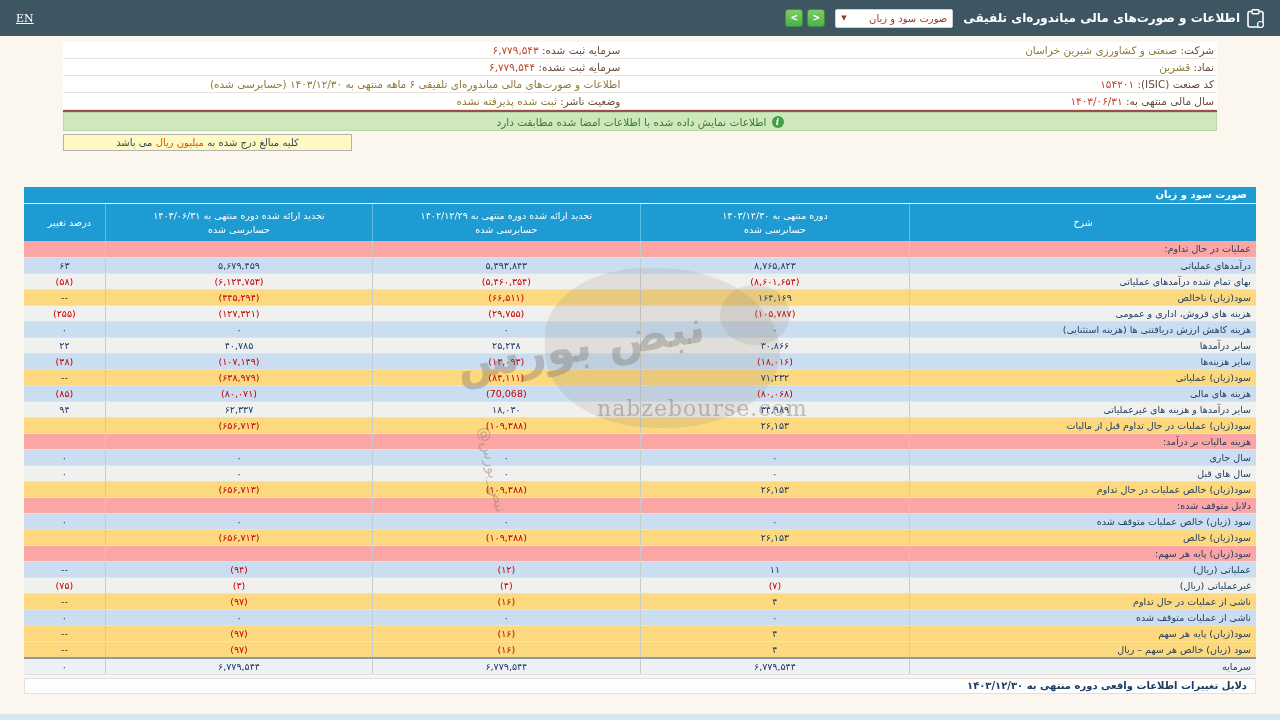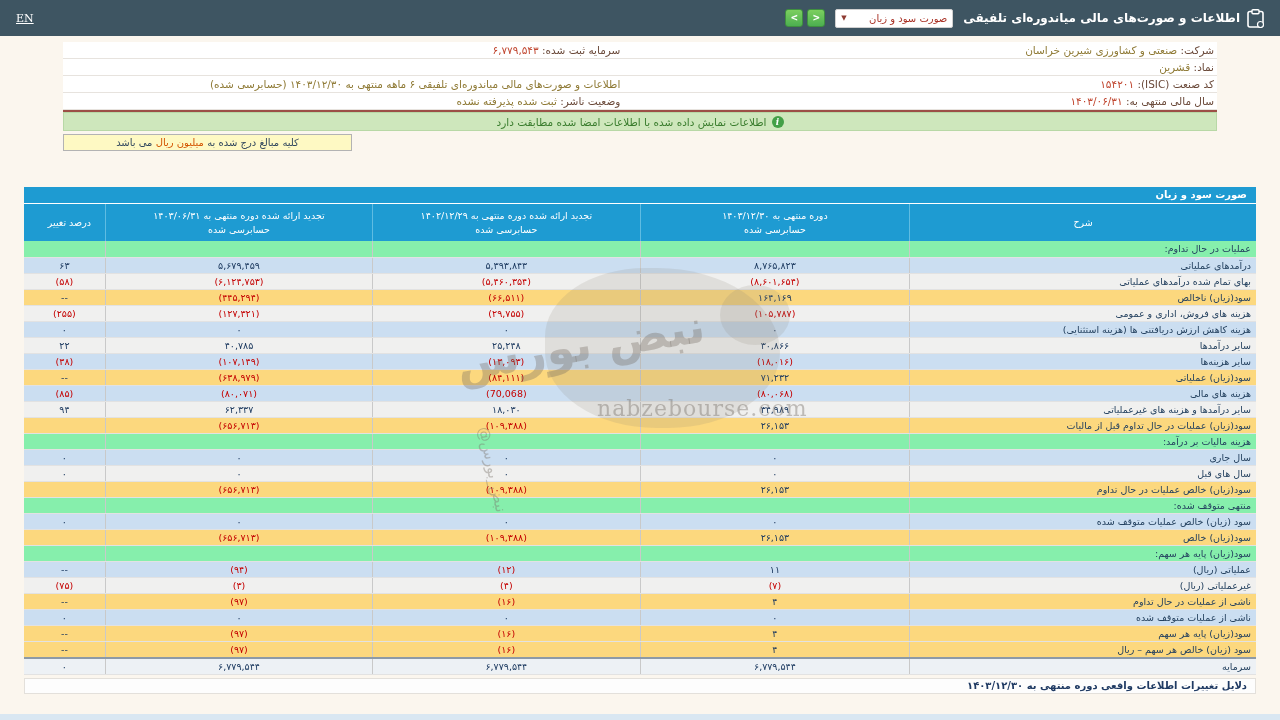--- a/index.html
+++ b/index.html
@@ -79,21 +79,21 @@
     border-left:1px solid #c9c9c9; border-bottom:1px solid #e2e2e2;
     text-align:center; overflow:hidden; white-space:nowrap;
   }
   .ptable tbody td:last-child { border-left:none; }
   .ptable tbody td.lbl { text-align:right; color:#24415f; }
   .ptable tbody td.num { direction:ltr; color:#1d3a60; }
   .ptable tbody td.neg { color:#c40000; }
   .r-blue   { background:#cbdef1; }
   .r-white  { background:#f0f0ef; }
   .r-yellow { background:#fcd87e; }
-  .r-section{ background:#86efac; }
+  .r-section{ background:#fca5a5; }
   .r-section td.lbl { color:#fff; }
   .r-capital{ background:#edf1f5; }
   .r-capital td { border-top:2px solid #8d9aa6; }
   
   .footerbar {
     width:1232px; margin:3px auto 0; background:#fdfdfd; border:1px solid #e3e0db;
     font-size:10px; font-weight:bold; color:#1f3a63; text-align:right;
     padding:1px 8px 2px; height:16px; white-space:nowrap;
   }
   .bottomsliver { position:absolute; left:0; bottom:0; width:100%; height:6px; background:#d9e7f2; }
@@ -124,20 +124,21 @@
   <span class="en-link">EN</span>
 </div>
 
 <div class="info" id="info-panel">
     <div class="info-row">
       <div class="info-cell-right"><span class="ilabel">شرکت: </span><span class="ival-text">صنعتی و کشاورزی شیرین خراسان</span></div>
       <div class="info-cell-left"><span class="ilabel">سرمایه ثبت شده: </span><span class="ival-num">۶,۷۷۹,۵۴۳</span></div>
     </div>
     <div class="info-row">
       <div class="info-cell-right"><span class="ilabel">نماد: </span><span class="ival-text">قشرین</span></div>
+      <div class="info-cell-left"><span class="ilabel">سرمایه ثبت نشده: </span><span class="ival-num">۶,۷۷۹,۵۴۴</span></div>
     </div>
     <div class="info-row">
       <div class="info-cell-right"><span class="ilabel">کد صنعت (ISIC): </span><span class="ival-num">۱۵۴۲۰۱</span></div>
       <div class="info-cell-left"><span class="ival-text">اطلاعات و صورت‌های مالی میاندوره‌ای تلفیقی ۶ ماهه منتهی به ۱۴۰۳/۱۲/۳۰ (حسابرسی شده)</span></div>
     </div>
     <div class="info-row">
       <div class="info-cell-right"><span class="ilabel">سال مالی منتهی به: </span><span class="ival-num">۱۴۰۳/۰۶/۳۱</span></div>
       <div class="info-cell-left"><span class="ilabel">وضعیت ناشر: </span><span class="ival-text">ثبت شده پذیرفته نشده</span></div>
     </div>
   </div>
@@ -291,21 +292,21 @@
           <td class="num">۰</td>
         </tr>
         <tr class="r-yellow">
           <td class="lbl">سود(زیان) خالص عملیات در حال تداوم</td>
           <td class="num">۲۶,۱۵۳</td>
           <td class="num neg">(۱۰۹,۳۸۸)</td>
           <td class="num neg">(۶۵۶,۷۱۳)</td>
           <td class="num"></td>
         </tr>
         <tr class="r-section">
-          <td class="lbl">منتهی متوقف شده:</td>
+          <td class="lbl">دلایل متوقف شده:</td>
           <td class="num"></td>
           <td class="num"></td>
           <td class="num"></td>
           <td class="num"></td>
         </tr>
         <tr class="r-blue">
           <td class="lbl">سود (زیان) خالص عملیات متوقف شده</td>
           <td class="num">۰</td>
           <td class="num">۰</td>
           <td class="num">۰</td>

